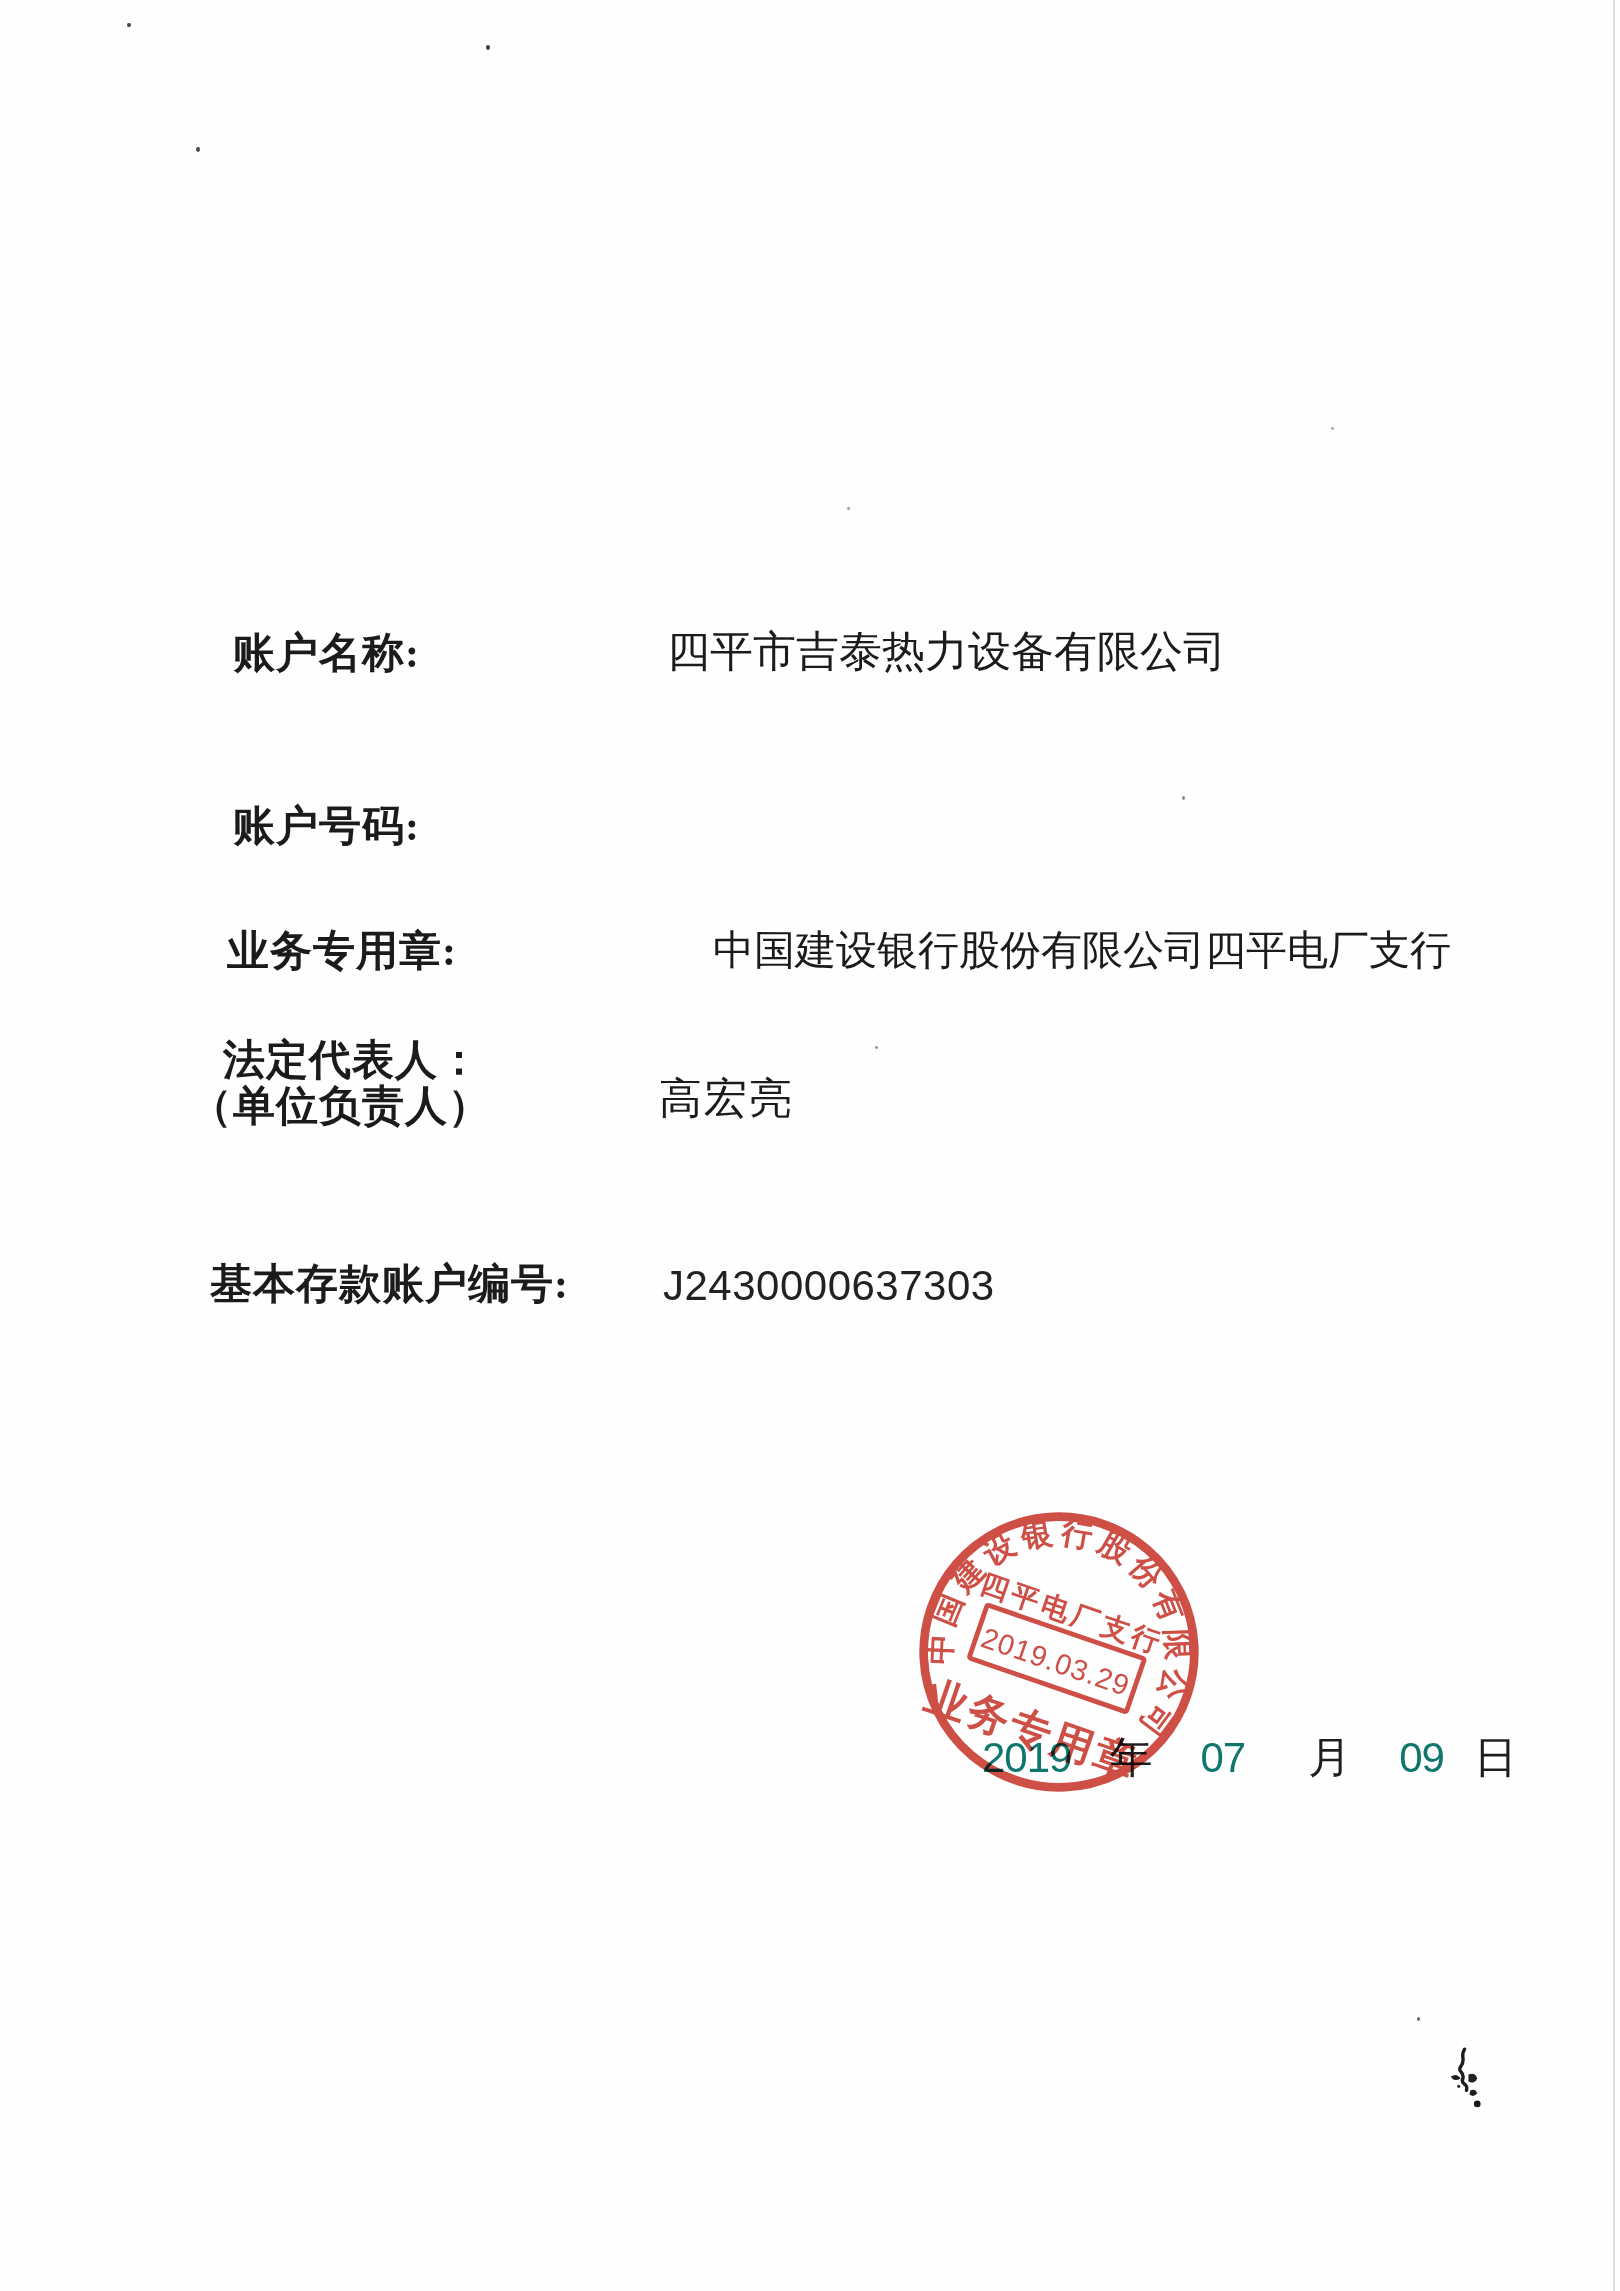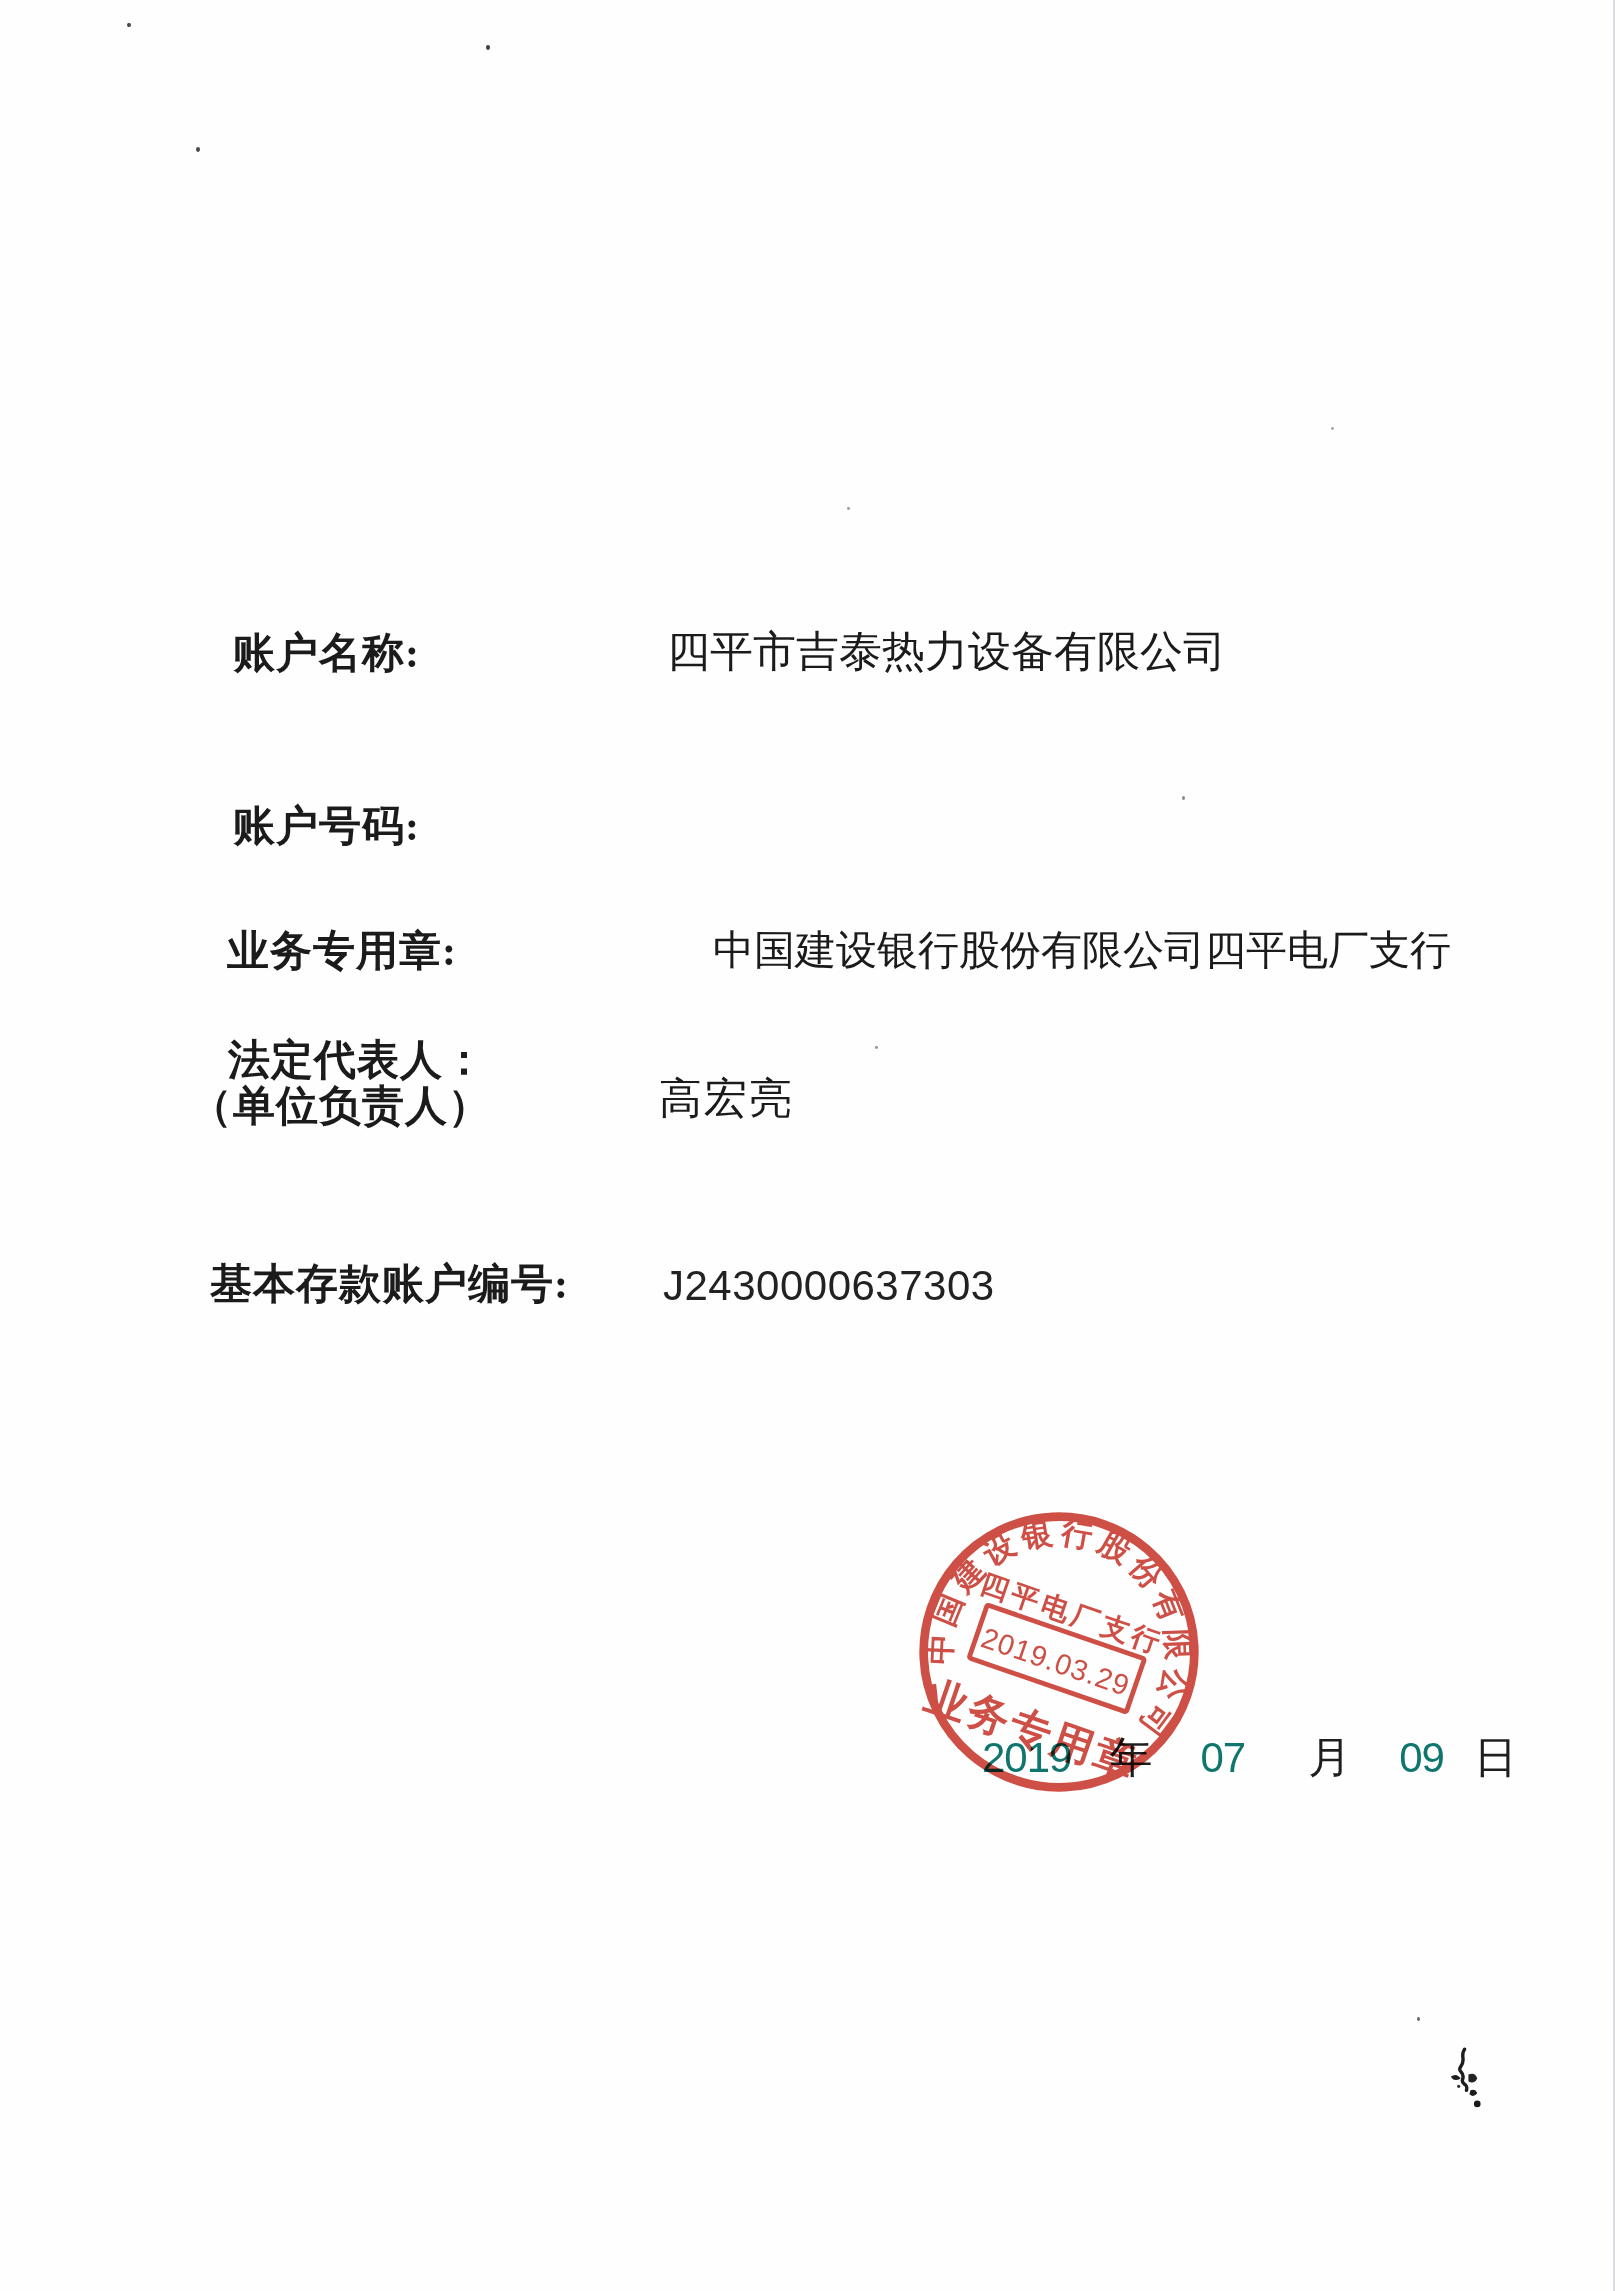--- a/index.html
+++ b/index.html
@@ -13,21 +13,21 @@
     color:#1b1b1b;
   }
   .doc-title {
     position:absolute; left:606px; top:365px;
     font-size:65px; font-weight:700; letter-spacing:2px;
     white-space:nowrap;
   }
   .field-label {
     position:absolute;
     font-size:42px; font-weight:700; letter-spacing:1px;
-    white-space:nowrap; line-height:1.15;text-align:center;
+    white-space:nowrap; line-height:1.15;
   }
   .field-value {
     position:absolute;
     font-size:43px; font-weight:400; letter-spacing:0px;
     white-space:nowrap; line-height:1.15;
   }
   .field-value.numeric {
     font-family:"Liberation Sans", sans-serif;
     font-size:42px; letter-spacing:0.5px; font-weight:400;
     color:#222;

